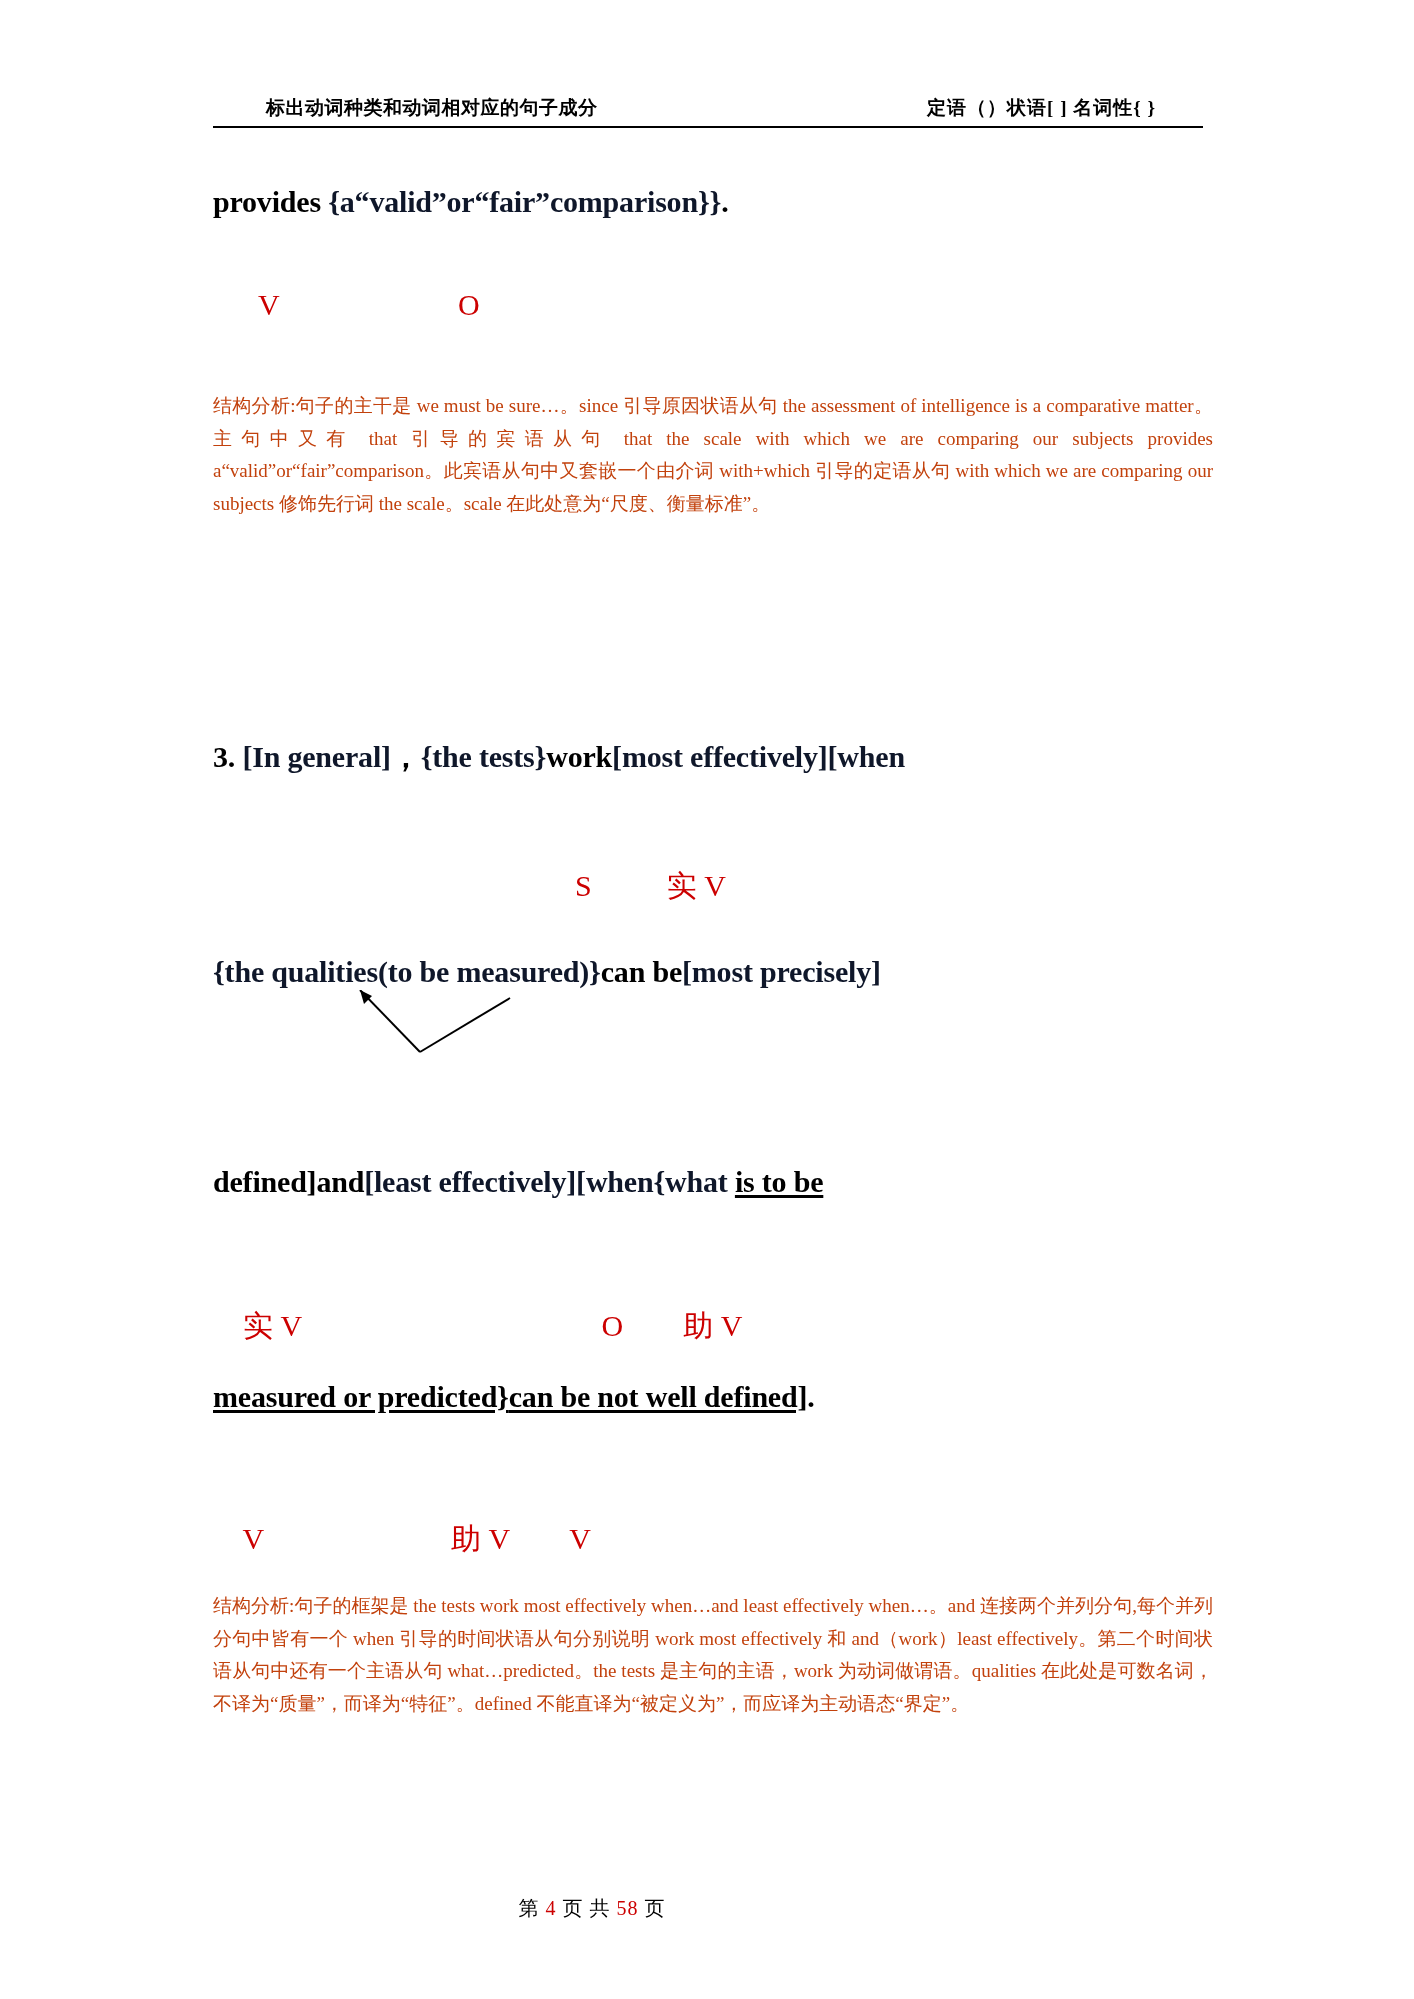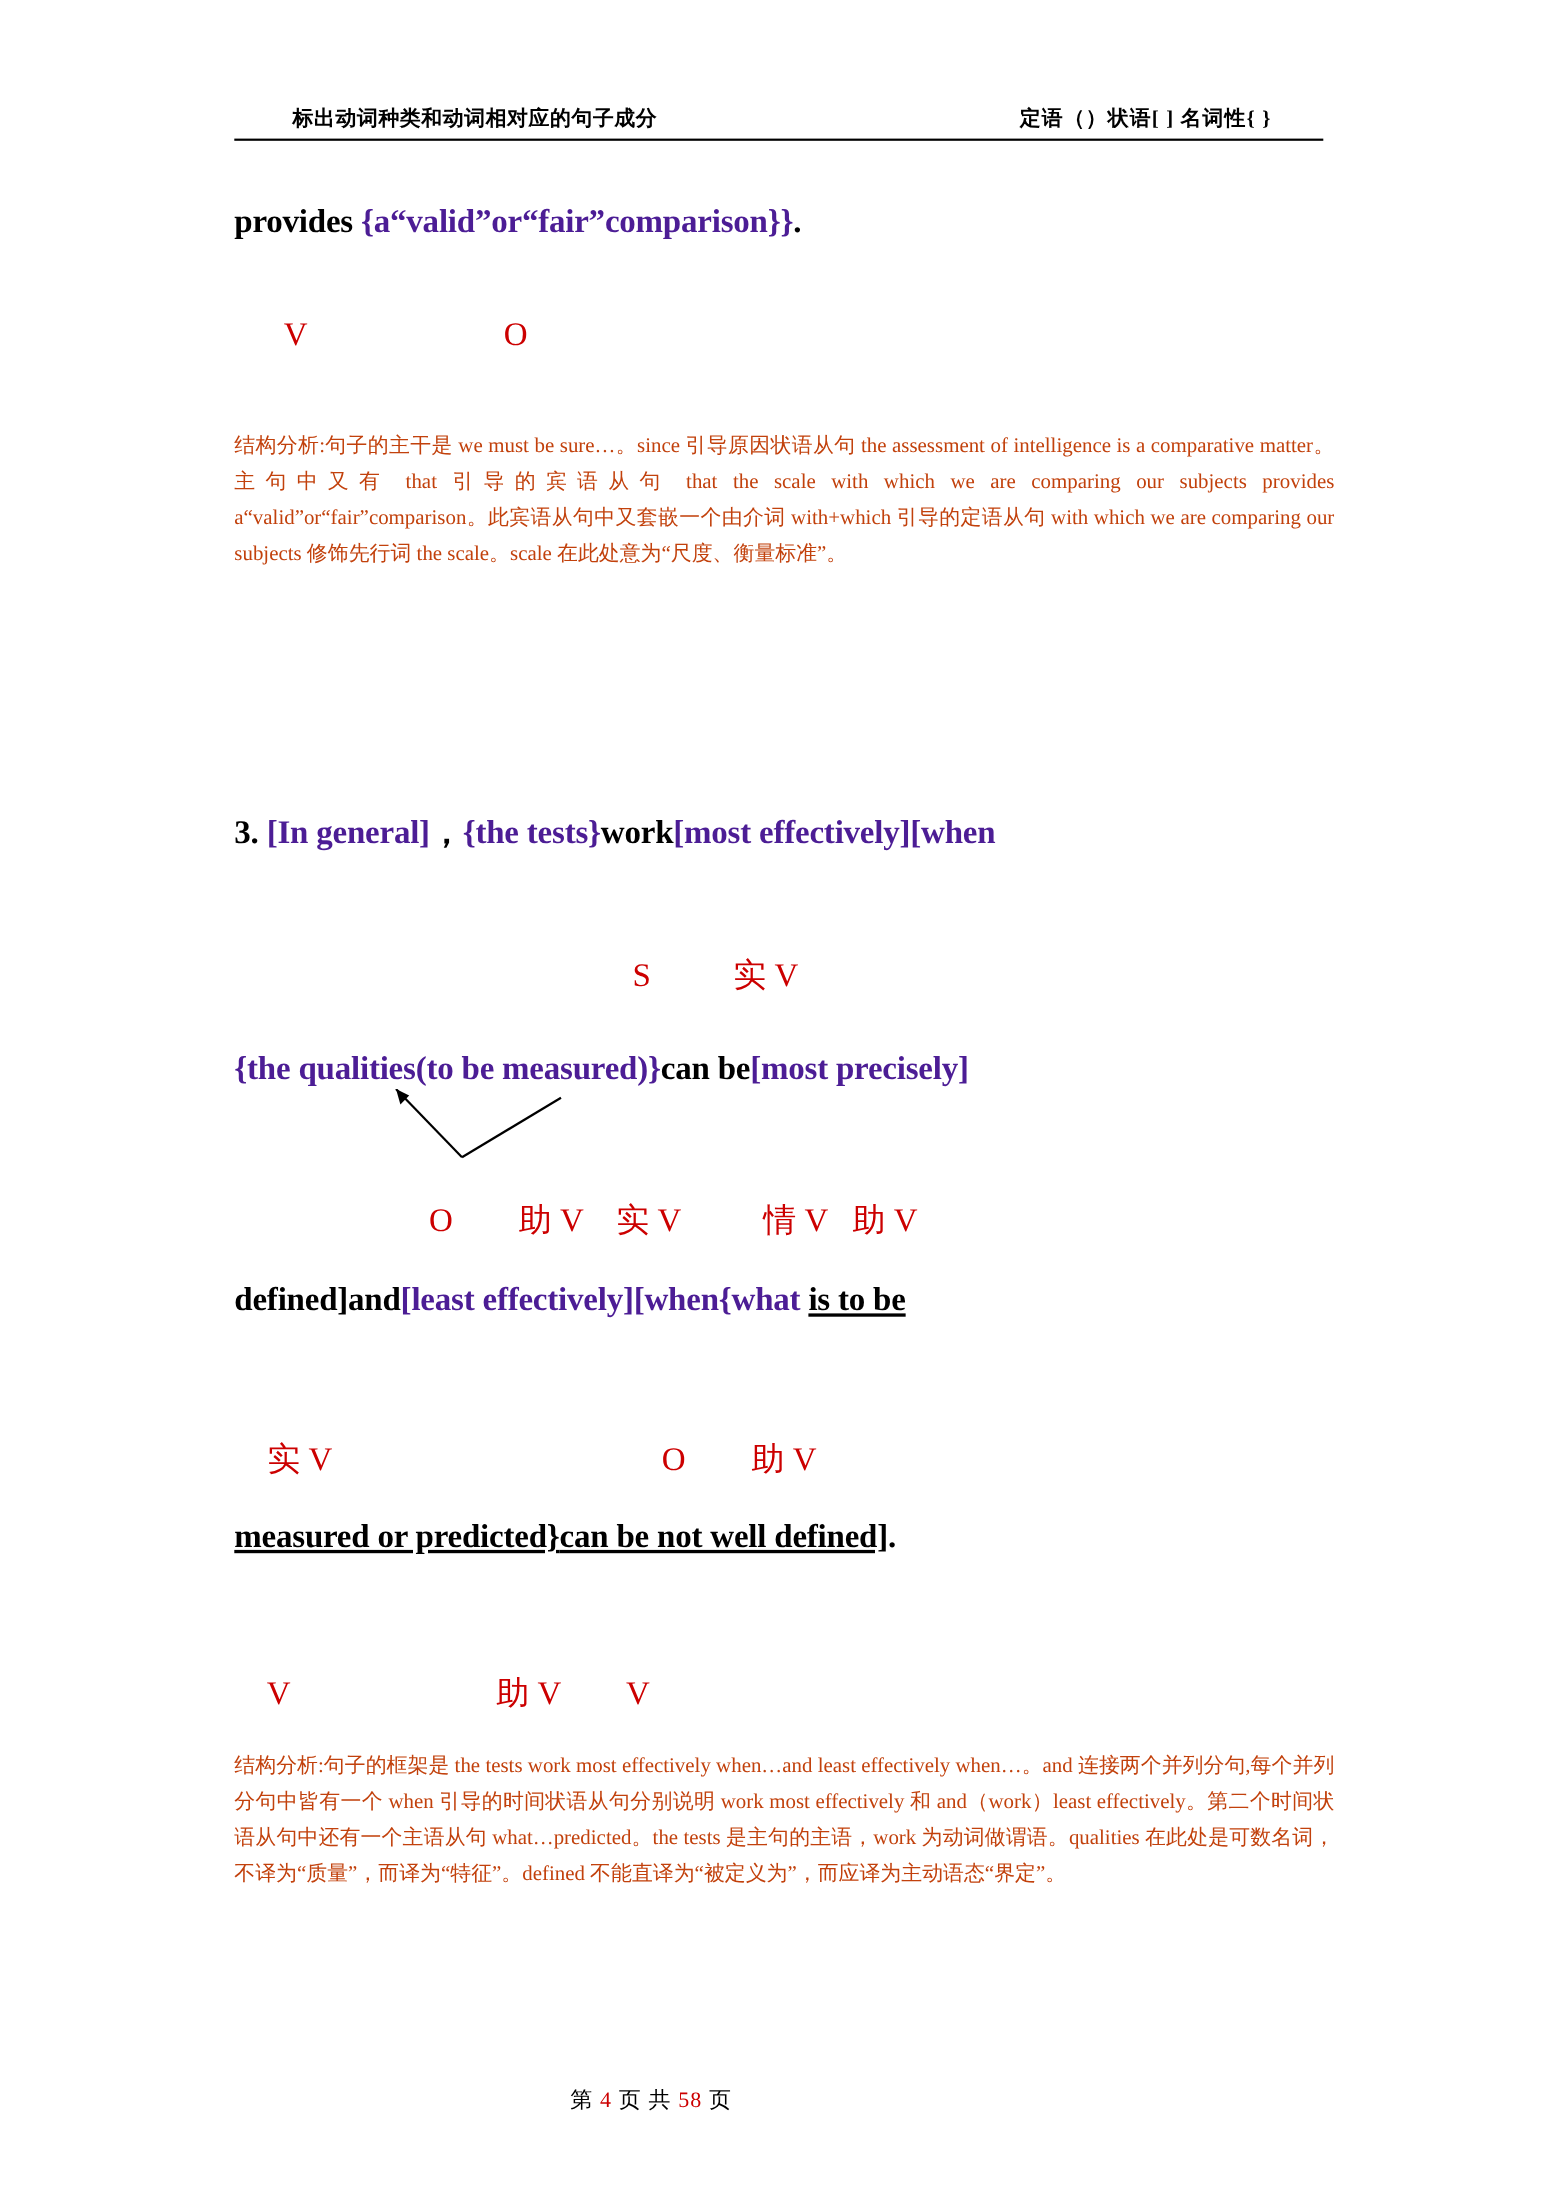--- a/index.html
+++ b/index.html
@@ -43,21 +43,21 @@
   .block {
     position: absolute;
     font-family: "Liberation Serif", serif;
   }
   .big {
     font-size: 30px;
     font-weight: bold;
     line-height: 1.15;
     letter-spacing: -0.2px;
   }
-  .red { color: #4c1d95; }
+  .red { color: #0f172a; }
   .mark-row {
     font-size: 30px;
     color: #cc0000;
     font-family: "Liberation Serif", serif;
   }
   .analysis {
     font-size: 19px;
     line-height: 1.72;
     color: #c2410c;
     width: 1000px;
@@ -119,23 +119,20 @@
   <div class="block big" style="left:213px; top:955px; width:1060px;">
     <span class="red">{the qualities</span><span class="red">(to be measured)}</span><span>can be</span><span class="red">[most precisely]</span>
   </div>
 
   <svg class="arrows" viewBox="0 0 250 80">
     <line x1="10" y1="0" x2="70" y2="62" stroke="#000" stroke-width="2"></line>
     <polygon points="10,0 22,6 14,14" fill="#000"></polygon>
     <line x1="70" y1="62" x2="160" y2="8" stroke="#000" stroke-width="2"></line>
   </svg>
 
-  <div class="block mark-row" style="left:360px; top:1055px; white-space:pre;">
-    <span>O        助 V    实 V          情 V   助 V</span>
-  </div>
 
   <div class="block big" style="left:213px; top:1165px; width:1060px;">
     <span>defined]</span><span>and</span><span class="red">[least effectively]</span><span class="red">[when</span><span class="red">{what </span><span class="u">is to be</span>
   </div>
 
   <div class="block mark-row" style="left:213px; top:1272px; white-space:pre;">
     <span>实 V                                        O        助 V</span>
   </div>
 
   <div class="block big" style="left:213px; top:1380px; width:1060px;">

